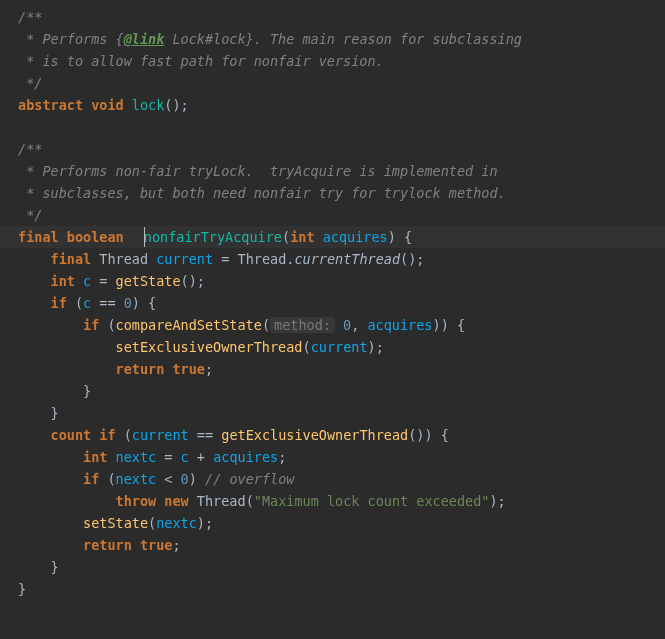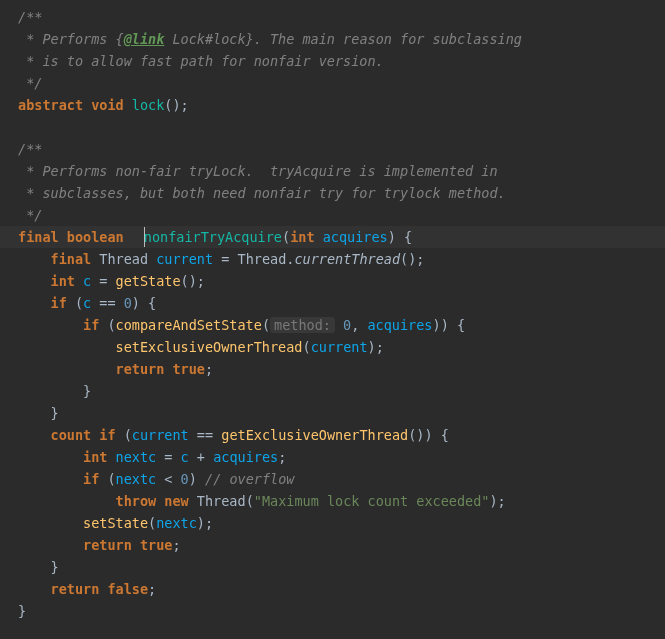--- a/index.html
+++ b/index.html
@@ -90,17 +90,16 @@
 <div class="line">        <span class="c-kw">if</span><span class="c-paren"> (</span><span class="c-var">nextc</span><span class="c-op"> &lt; </span><span class="c-num">0</span><span class="c-paren">) </span><span class="c-comment">// overflow</span></div>
 
 <div class="line">            <span class="c-kw">throw</span><span> </span><span class="c-kw">new</span><span> </span><span class="c-type">Thread</span><span class="c-paren">(</span><span class="c-str">"Maximum lock count exceeded"</span><span class="c-paren">);</span></div>
 
 <div class="line">        <span class="c-method">setState</span><span class="c-paren">(</span><span class="c-var">nextc</span><span class="c-paren">);</span></div>
 
 <div class="line">        <span class="c-kw">return</span><span> </span><span class="c-kw">true</span><span class="c-paren">;</span></div>
 
 <div class="line">    <span class="c-paren">}</span></div>
 
-<div class="line">    <span class="c-kw">return</span><span> </span><span class="c-kw">false</span><span class="c-paren">;</span></div>
 
 <div class="line"><span class="c-paren">}</span></div>
 
 </div>
 
 </body></html>

